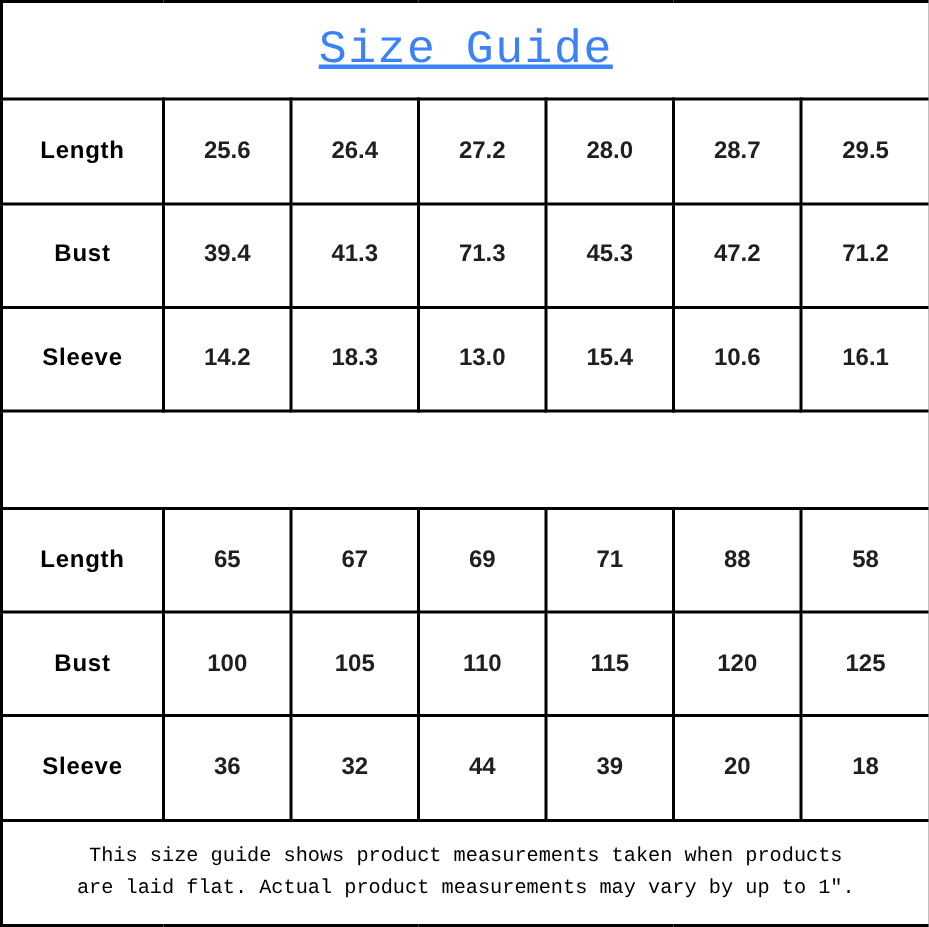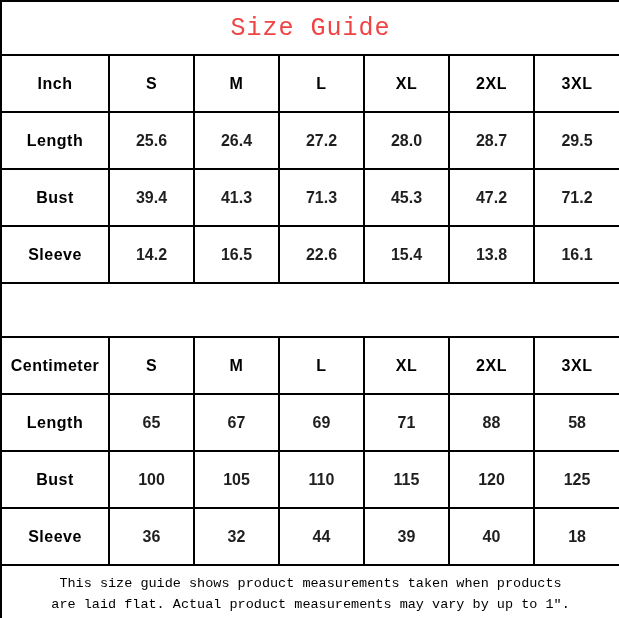--- a/index.html
+++ b/index.html
@@ -20,24 +20,25 @@
   .size-guide td {
     border: 2px solid #000000;
     text-align: center;
     vertical-align: middle;
     padding: 0;
     overflow: hidden;
   }
   .title-cell {
     height: 52px;
     font-family: "Liberation Mono", "DejaVu Sans Mono", monospace;
-    font-size: 25px;
+    font-size: 31px;
     font-weight: 400;
     letter-spacing: 1px;
-    color: #ef4444;
+    color: #3b82f6;
+    text-decoration: underline;
   }
   .header-cell {
     height: 55px;
     font-size: 16px;
     font-weight: 700;
     letter-spacing: 0.5px;
     color: #000000;
   }
   .label-cell {
     height: 55px;
@@ -75,29 +76,20 @@
     <col style="width:85px">
       <col style="width:85px">
       <col style="width:86px">
   </colgroup>
   <tbody>
 
     <tr>
       <td class="title-cell" colspan="7">Size Guide</td>
     </tr>
 
-    <tr>
-      <td class="header-cell">Inch</td>
-      <td class="header-cell">S</td>
-      <td class="header-cell">M</td>
-      <td class="header-cell">L</td>
-      <td class="header-cell">XL</td>
-      <td class="header-cell">2XL</td>
-      <td class="header-cell">3XL</td>
-    </tr>
 
     <tr>
       <td class="label-cell">Length</td>
       <td class="value-cell">25.6</td>
       <td class="value-cell">26.4</td>
       <td class="value-cell">27.2</td>
       <td class="value-cell">28.0</td>
       <td class="value-cell">28.7</td>
       <td class="value-cell">29.5</td>
     </tr>
@@ -108,40 +100,31 @@
       <td class="value-cell">41.3</td>
       <td class="value-cell">71.3</td>
       <td class="value-cell">45.3</td>
       <td class="value-cell">47.2</td>
       <td class="value-cell">71.2</td>
     </tr>
 
     <tr>
       <td class="label-cell">Sleeve</td>
       <td class="value-cell">14.2</td>
-      <td class="value-cell">16.5</td>
-      <td class="value-cell">22.6</td>
+      <td class="value-cell">18.3</td>
+      <td class="value-cell">13.0</td>
       <td class="value-cell">15.4</td>
-      <td class="value-cell">13.8</td>
+      <td class="value-cell">10.6</td>
       <td class="value-cell">16.1</td>
     </tr>
 
     <tr>
       <td class="gap-cell" colspan="7"></td>
     </tr>
 
-    <tr>
-      <td class="header-cell">Centimeter</td>
-      <td class="header-cell">S</td>
-      <td class="header-cell">M</td>
-      <td class="header-cell">L</td>
-      <td class="header-cell">XL</td>
-      <td class="header-cell">2XL</td>
-      <td class="header-cell">3XL</td>
-    </tr>
 
     <tr>
       <td class="label-cell">Length</td>
       <td class="value-cell">65</td>
       <td class="value-cell">67</td>
       <td class="value-cell">69</td>
       <td class="value-cell">71</td>
       <td class="value-cell">88</td>
       <td class="value-cell">58</td>
     </tr>
@@ -155,21 +138,21 @@
       <td class="value-cell">120</td>
       <td class="value-cell">125</td>
     </tr>
 
     <tr>
       <td class="label-cell">Sleeve</td>
       <td class="value-cell">36</td>
       <td class="value-cell">32</td>
       <td class="value-cell">44</td>
       <td class="value-cell">39</td>
-      <td class="value-cell">40</td>
+      <td class="value-cell">20</td>
       <td class="value-cell">18</td>
     </tr>
 
     <tr>
       <td class="footer-cell" colspan="7">
         <div>This size guide shows product measurements taken when products</div>
         <div>are laid flat. Actual product measurements may vary by up to 1″.</div>
       </td>
     </tr>
   </tbody>

